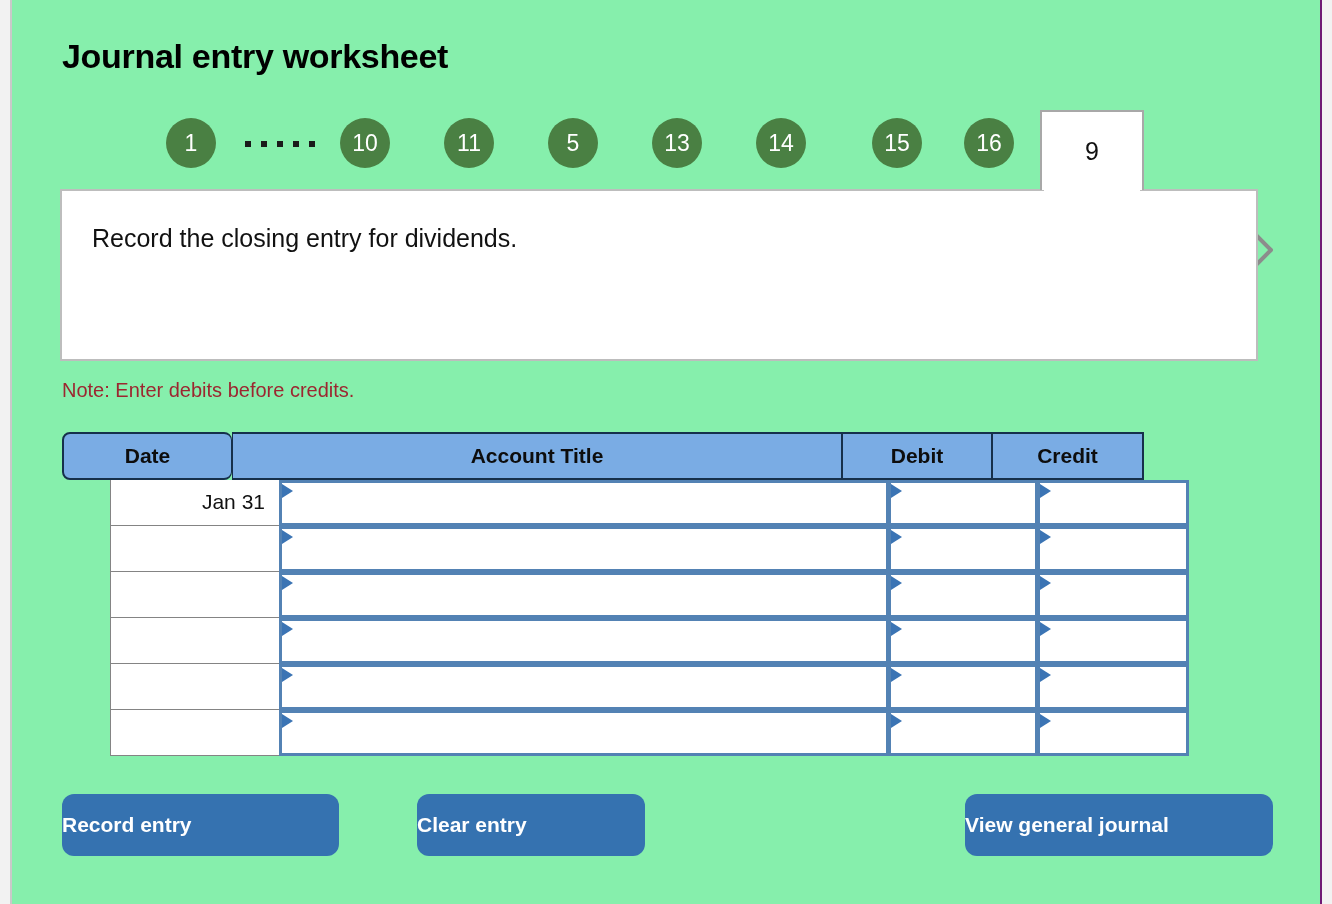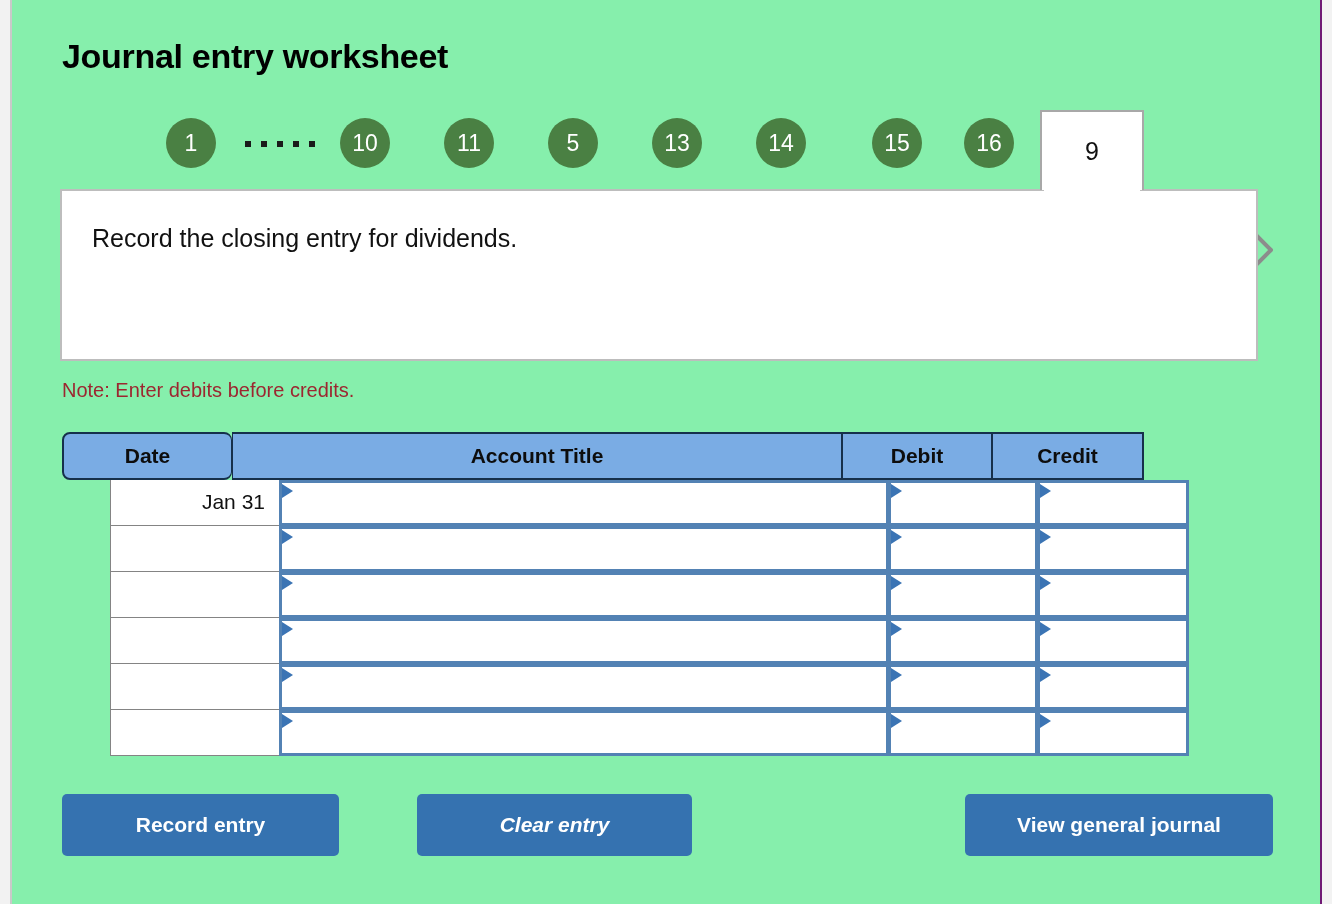--- a/index.html
+++ b/index.html
@@ -219,28 +219,28 @@
   }
 
   
   .btn {
     position: absolute;
     background: #3572b0;
     color: #ffffff;
     font-size: 21px;
     font-weight: bold;
     border: none;
-    border-radius: 5px;
-    text-align: center;
+    border-radius: 12px;
+    text-align: left;
     cursor: pointer;
     font-family: "Liberation Sans", sans-serif;
     padding: 0;
   }
   .btn-record  { left: 2px;   top: 794px; width: 277px; height: 62px; }
-  .btn-clear   { left: 357px; top: 794px; width: 275px; height: 62px; font-style: italic; }
+  .btn-clear   { left: 357px; top: 794px; width: 228px; height: 62px; }
   .btn-journal { left: 905px; top: 794px; width: 308px; height: 62px; }
 </style>
 </head>
 <body>
 
 <div class="page-frame">
   <div class="inner">
 
     <div class="worksheet-title">Journal entry worksheet</div>
 

